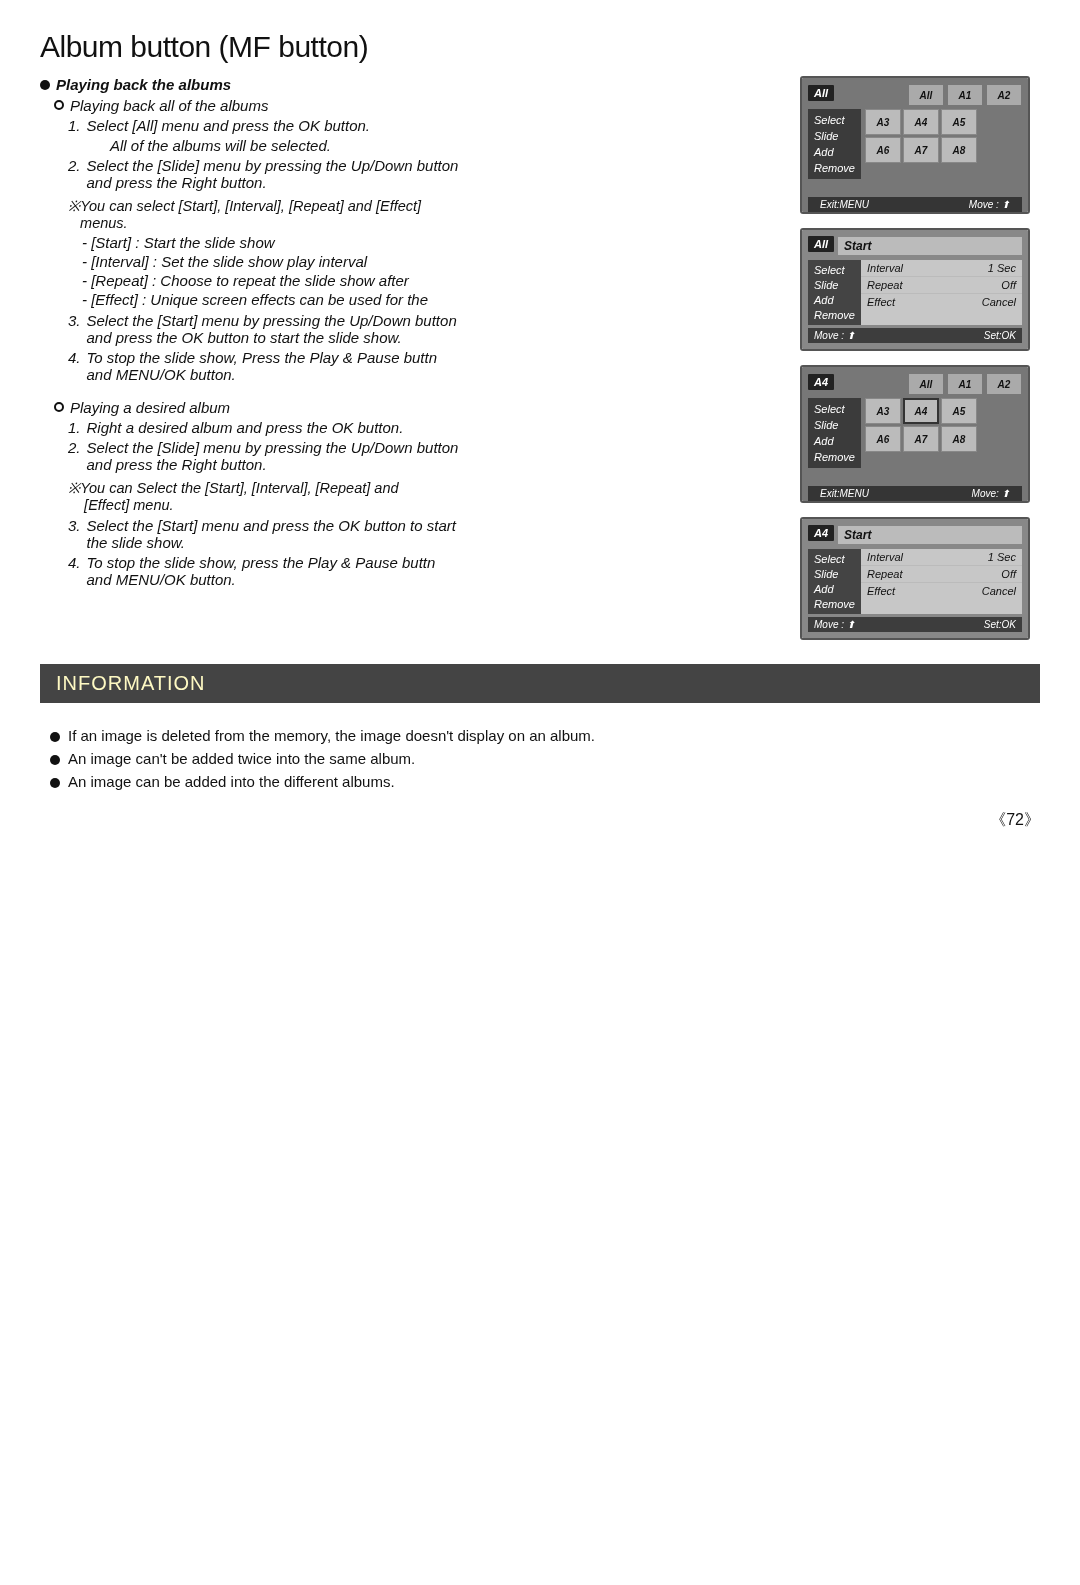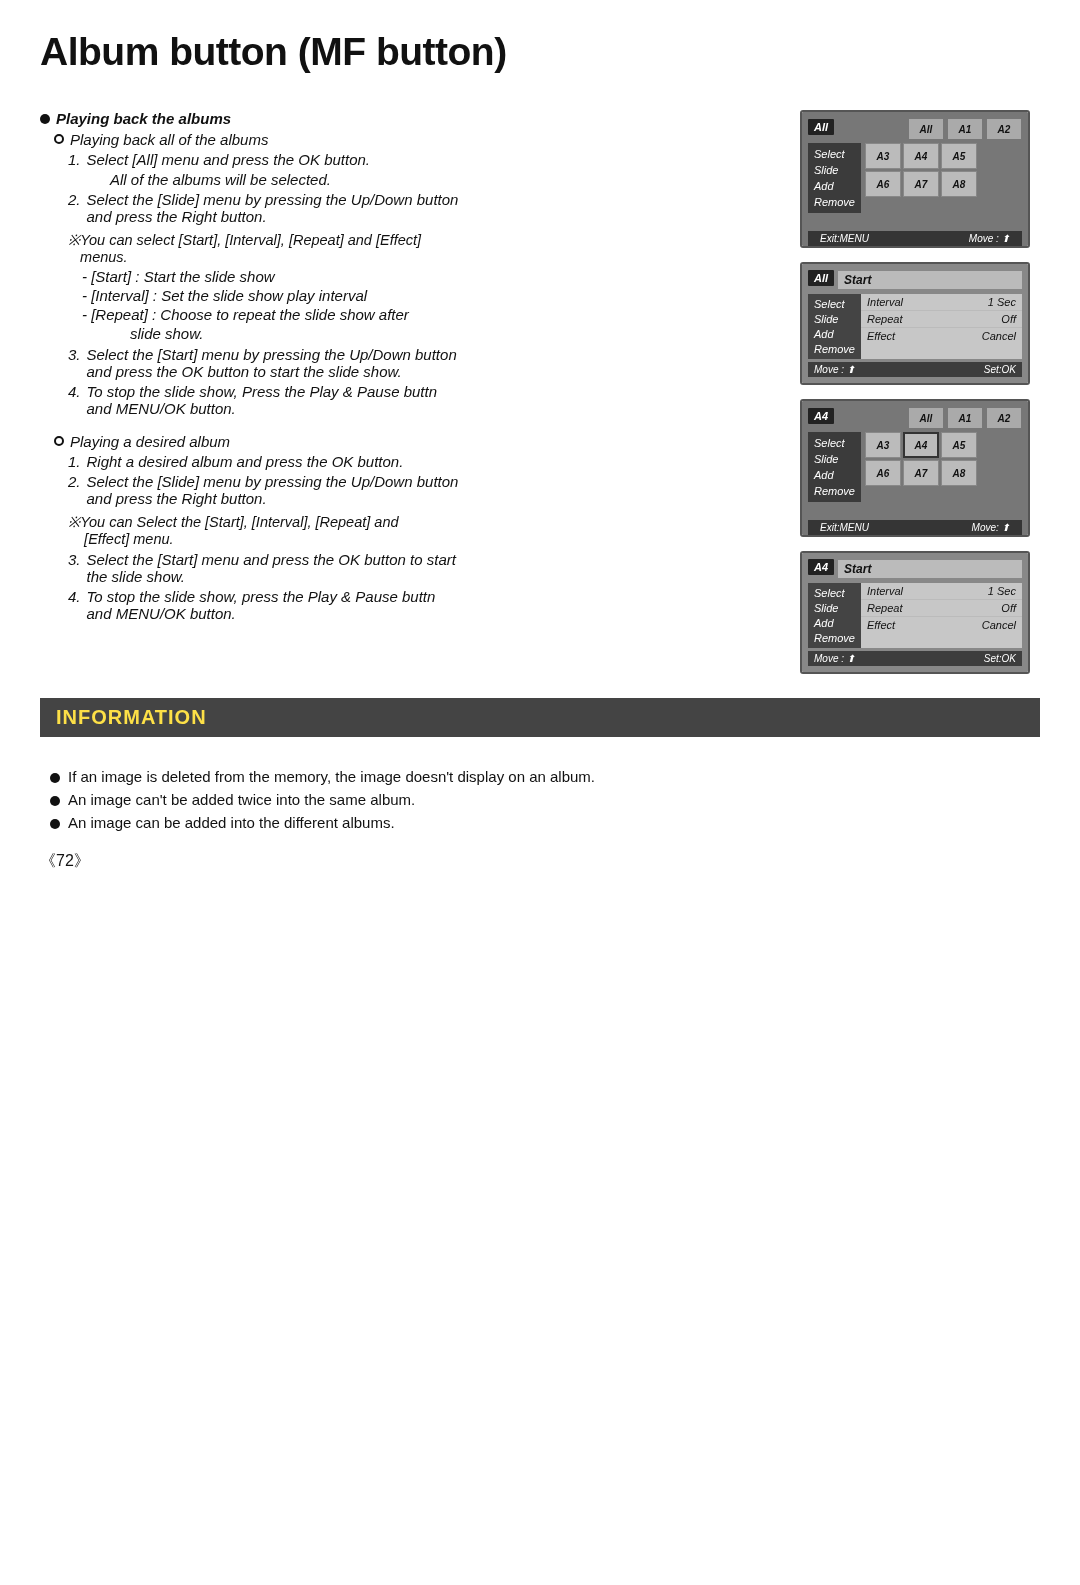--- a/index.html
+++ b/index.html
@@ -7,23 +7,23 @@
       width: 1080px;
       min-height: 1585px;
       background: #ffffff;
       font-family: Arial, sans-serif;
       font-size: 15px;
       color: #111;
       padding: 30px 40px 30px 40px;
     }
 
     h1 {
-      font-size: 39px;
-      font-weight: 700;
-      margin-bottom: 36px;
+      font-size: 30px;
+      font-weight: 400;
+      margin-bottom: 12px;
       letter-spacing: -0.5px;
     }
 
     .content-wrapper {
       display: flex;
       gap: 20px;
       font-style: italic;
     }
 
     .left-col {
@@ -209,42 +209,42 @@
     }
 
     
     .info-box {
       margin-top: 24px;
       border: none;
     }
 
     .info-header {
       background: #444;
-      color: #fde047;
+      color: #fef9c3;
       font-size: 20px;
-      font-weight: bold;
+      font-weight: normal;
       padding: 8px 16px;
-      margin-bottom: 31px;
+      margin-bottom: 24px;
       letter-spacing: 1px;
     }
 
     .info-bullets {
       padding: 0 10px;
     }
 
     .info-item {
       display: flex;
       gap: 8px;
       margin-bottom: 6px;
       font-size: 15px;
     }
 
     .page-num {
       font-size: 16px;
-      text-align: left;
+      text-align: right;
       margin-top: 20px;
     }
 
     .section-gap {
       margin-top: 16px;
     }
   </style>
 </head>
 <body>
 
@@ -274,21 +274,21 @@
           <span class="num">2.</span>
           <span>Select the [Slide] menu by pressing the Up/Down button<br>and press the Right button.</span>
         </div>
       </div>
 
       <div class="note-text">※You can select [Start], [Interval], [Repeat] and [Effect]<br>&nbsp;&nbsp;&nbsp;menus.</div>
 
       <div class="dash-item">- [Start] : Start the slide show</div>
       <div class="dash-item">- [Interval] : Set the slide show play interval</div>
       <div class="dash-item">- [Repeat] : Choose to repeat the slide show after</div>
-      <div class="finish-indent">slide show.</div>
+      <div class="dash-item">- [Effect] : Unique screen effects can be used for the</div>
 
       <div class="numbered-list" style="margin-top:4px;">
         <div class="numbered-item">
           <span class="num">3.</span>
           <span>Select the [Start] menu by pressing the Up/Down button<br>and press the OK button to start the slide show.</span>
         </div>
         <div class="numbered-item">
           <span class="num">4.</span>
           <span>To stop the slide show, Press the Play &amp; Pause buttn<br>and MENU/OK button.</span>
         </div>

